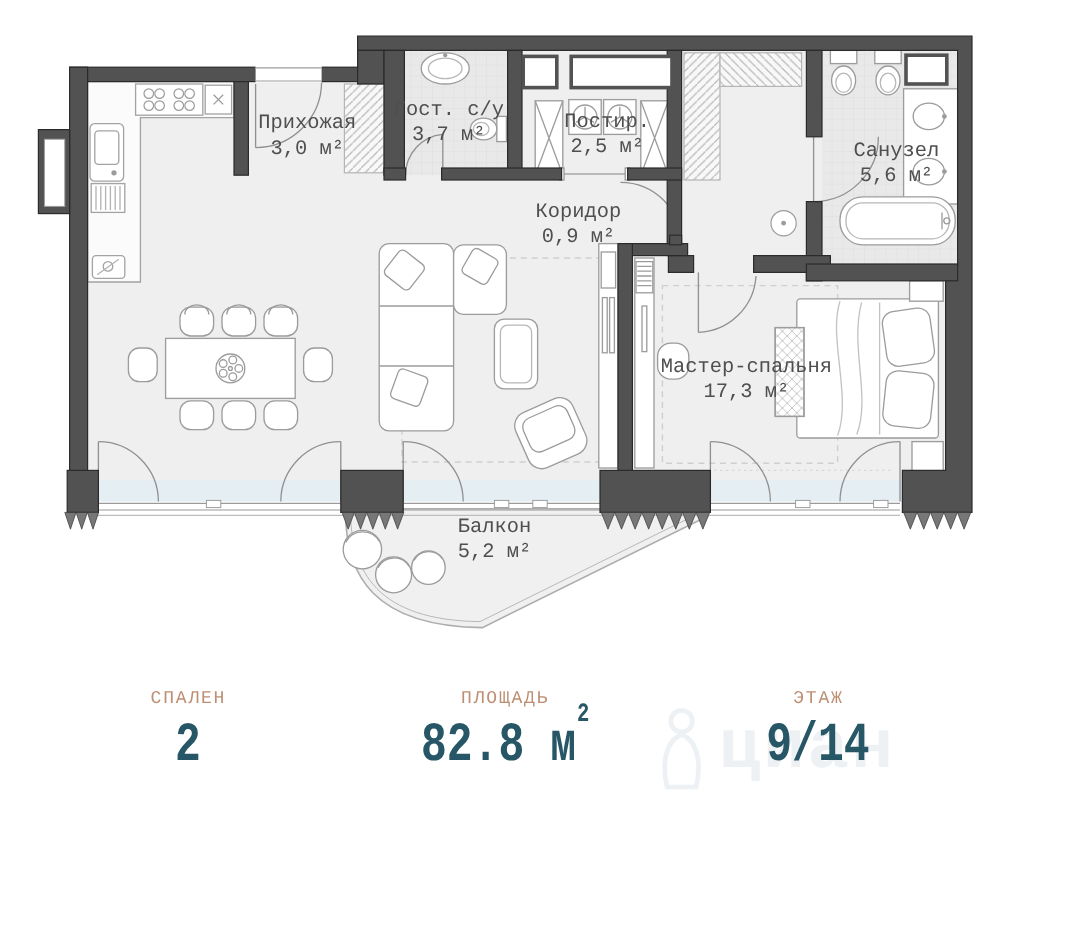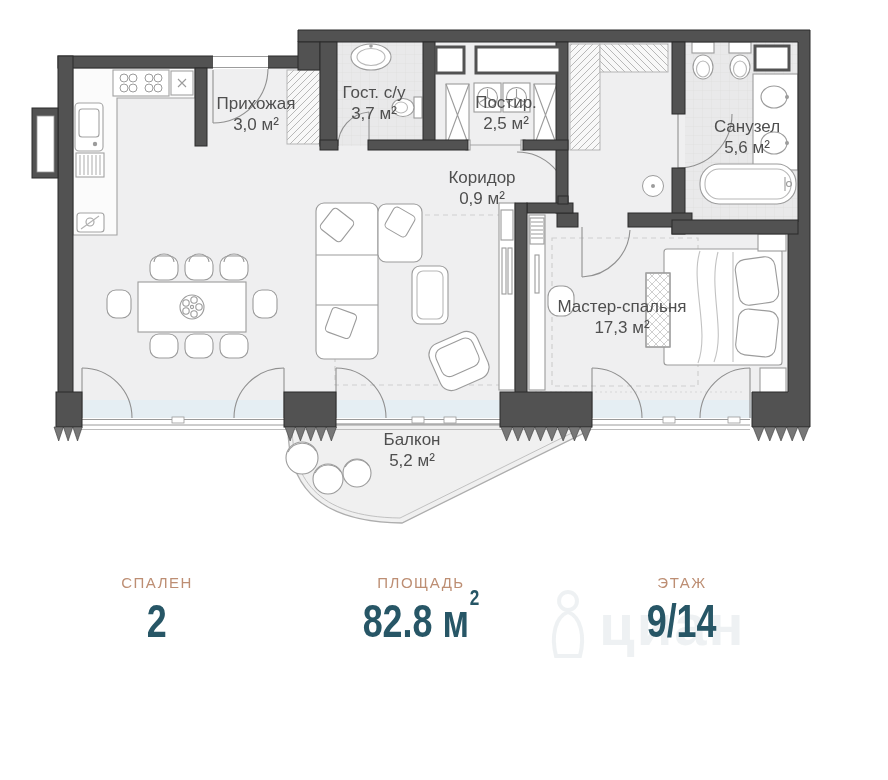--- a/index.html
+++ b/index.html
@@ -1,17 +1,17 @@
 <!DOCTYPE html>
 <html><head>
 <meta charset="utf-8">
 <style>
   html,body{margin:0;padding:0;background:#fff;}
   .page{position:relative;width:888px;height:780px;background:#fff;overflow:hidden;
-        font-family:Liberation Sans, sans-serif;}
+        font-family:Liberation Mono, monospace;}
   svg.plan{position:absolute;left:0;top:0;display:block;}
   .room-label{position:absolute;transform:translate(-50%,-50%);text-align:center;
               color:#4f4f4f;font-size:17px;line-height:21px;white-space:nowrap;}
   .room-label .area{display:block;}
   .lbl-prihozhaya{left:256px;top:114px}
   .lbl-gost{left:374px;top:103px}
   .lbl-postir{left:506px;top:113px}
   .lbl-koridor{left:482px;top:188px}
   .lbl-garder{left:618px;top:176px}
   .lbl-sanuzel{left:747px;top:137px}

